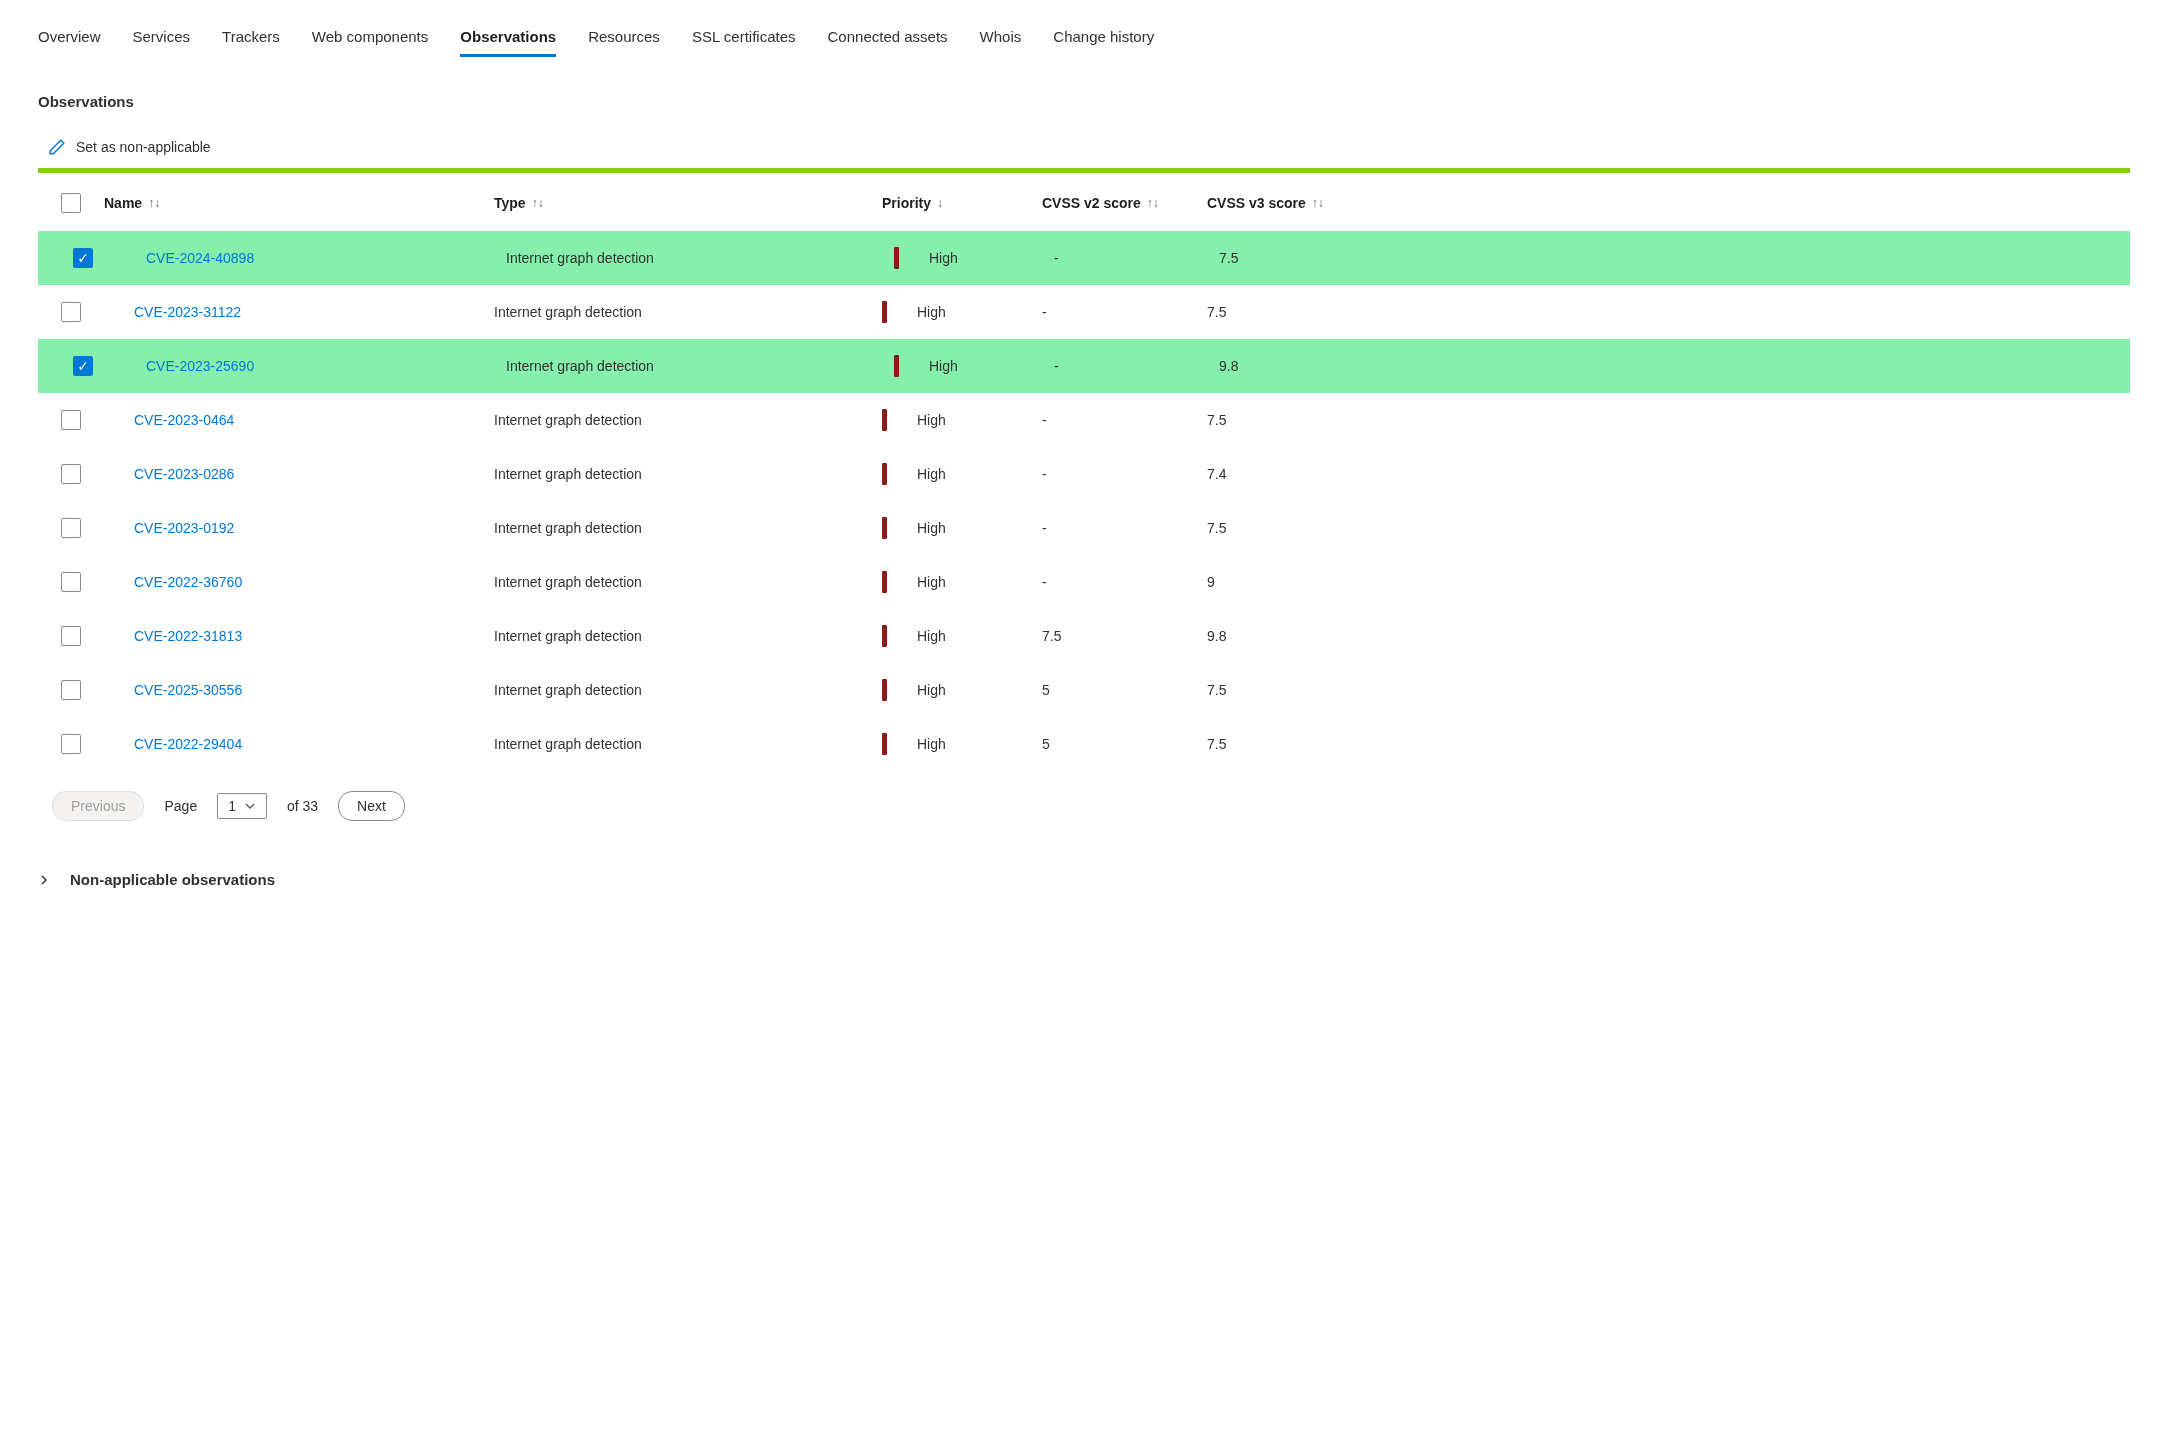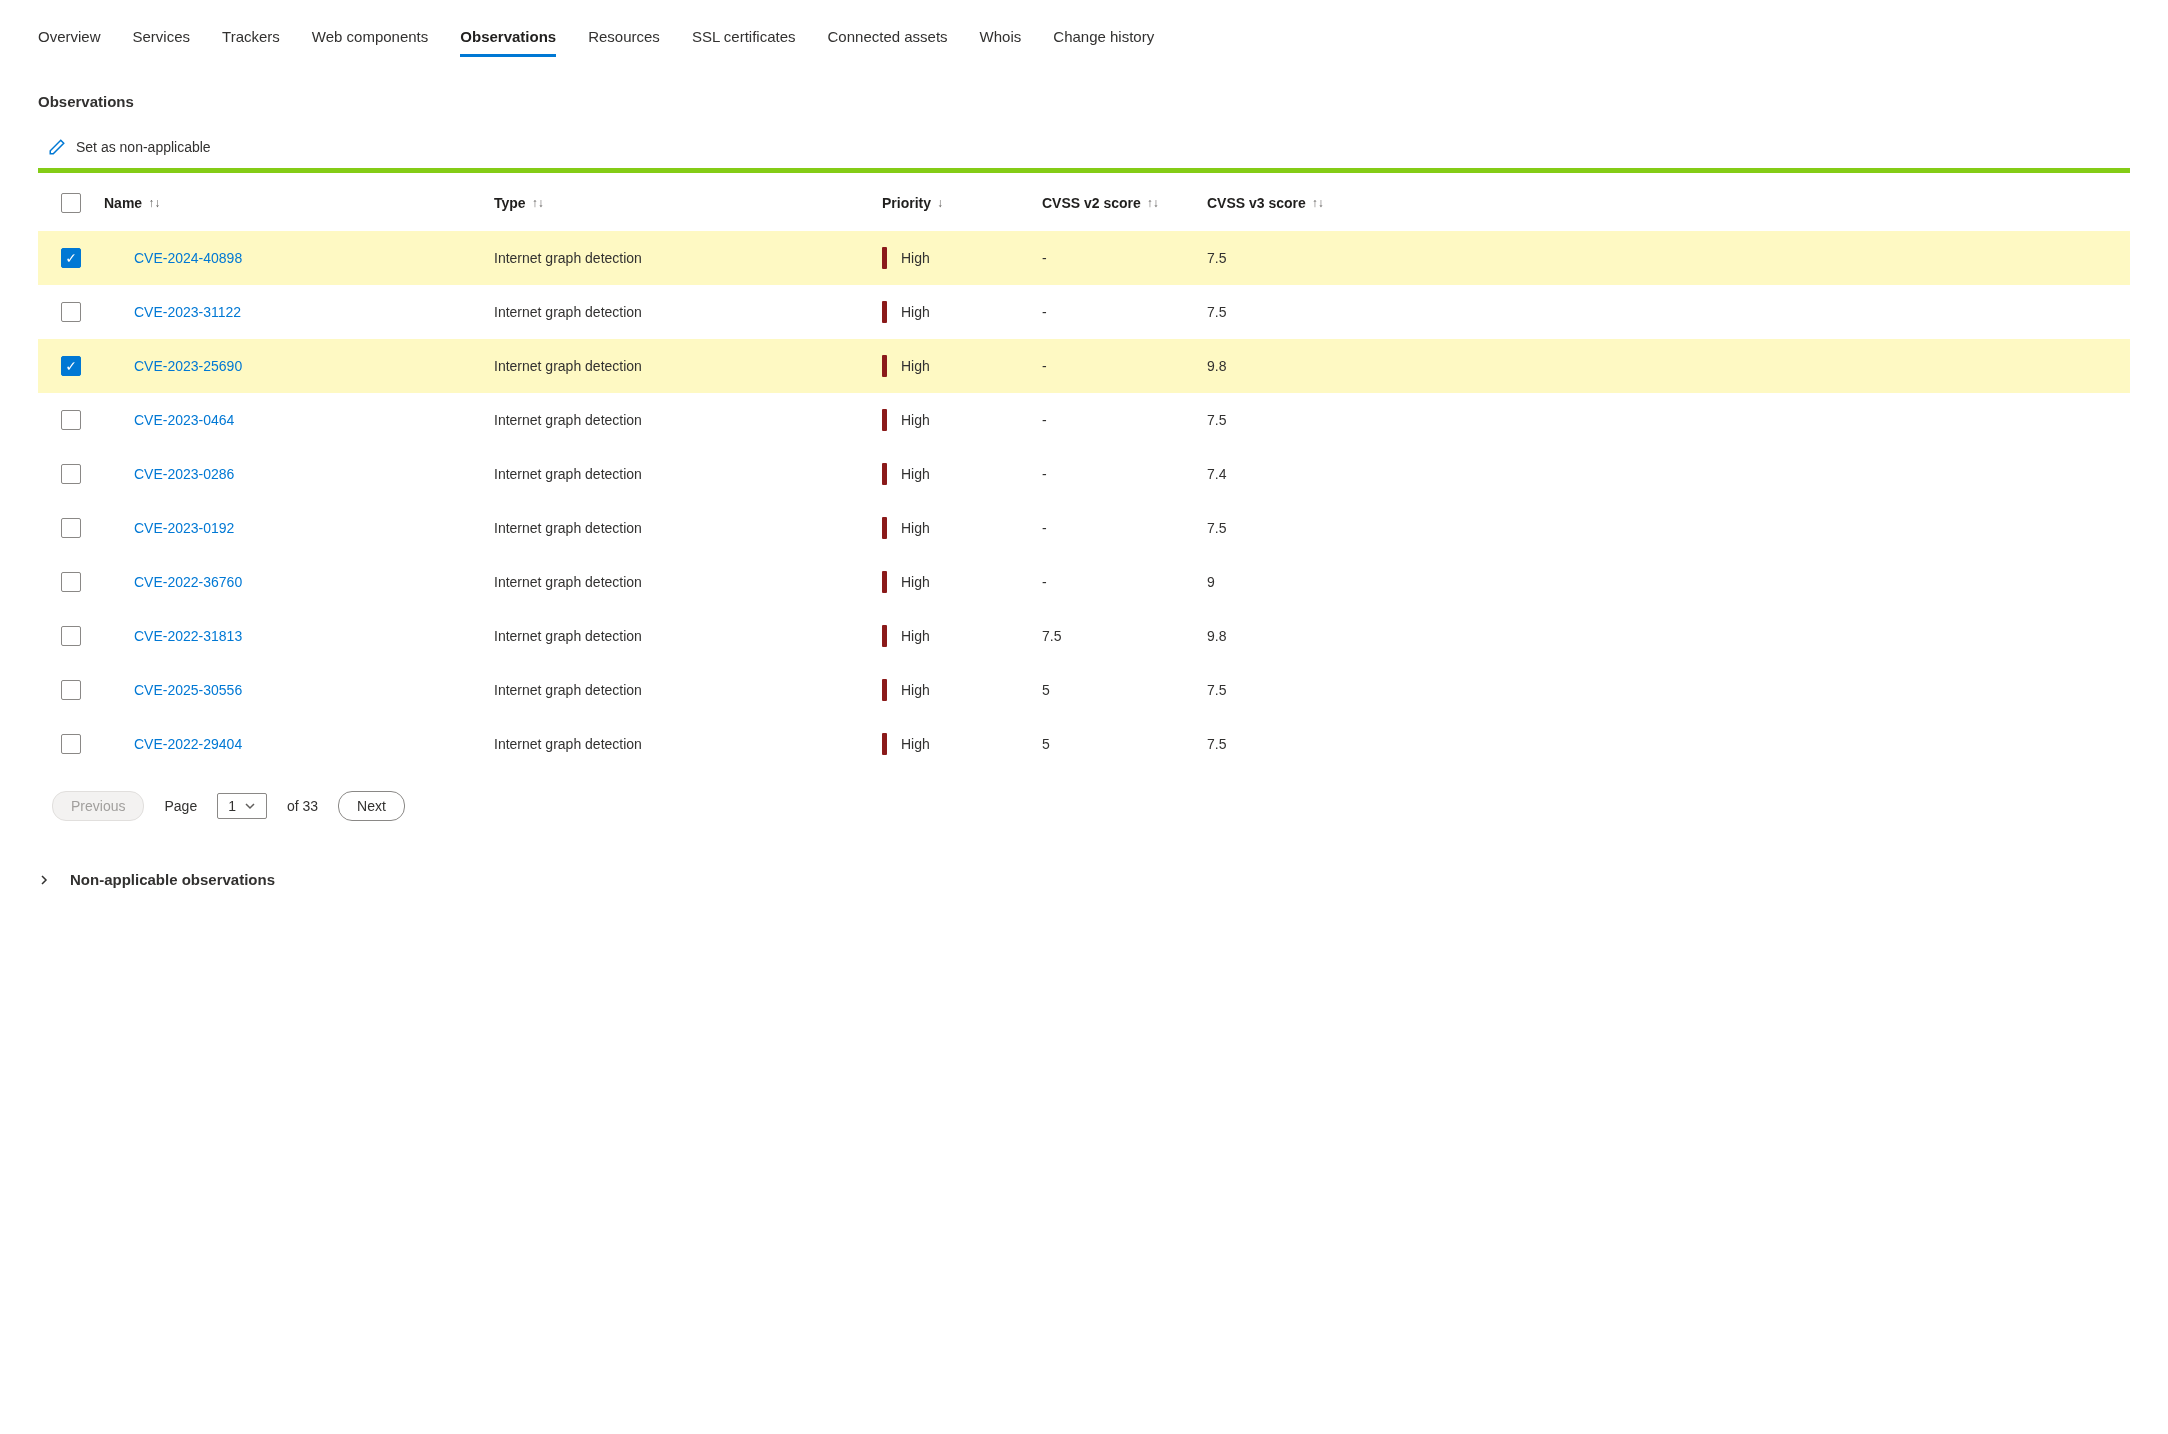--- a/index.html
+++ b/index.html
@@ -71,21 +71,22 @@
     font-size: 14px;
     color: #201f1e;
   }
   .th { display: flex; align-items: center; gap: 6px; }
   .sort-icon { font-size: 12px; color: #605e5c; }
   .trow {
     height: 54px;
     font-size: 14px;
   }
   .trow.selected {
-    background: #fef9c3;
+    background: #86efac;
+    padding-left: 12px;
   }
   .check-cell {
     display: flex;
     justify-content: center;
     align-items: center;
   }
   .checkbox {
     width: 20px;
     height: 20px;
     border: 1px solid #8a8886;
@@ -116,21 +117,21 @@
     display: flex;
     align-items: center;
     gap: 14px;
   }
   .priority-bar {
     width: 5px;
     height: 22px;
     background: #8b1a1a;
     border-radius: 1px;
   }
-  .priority-label { color: #323130; }
+  .priority-label { color: #323130; margin-left: 16px; }
   .score-cell { color: #323130; }
   .pagination {
     display: flex;
     align-items: center;
     gap: 20px;
     margin-top: 20px;
     padding-left: 14px;
   }
   .btn {
     padding: 6px 18px;

